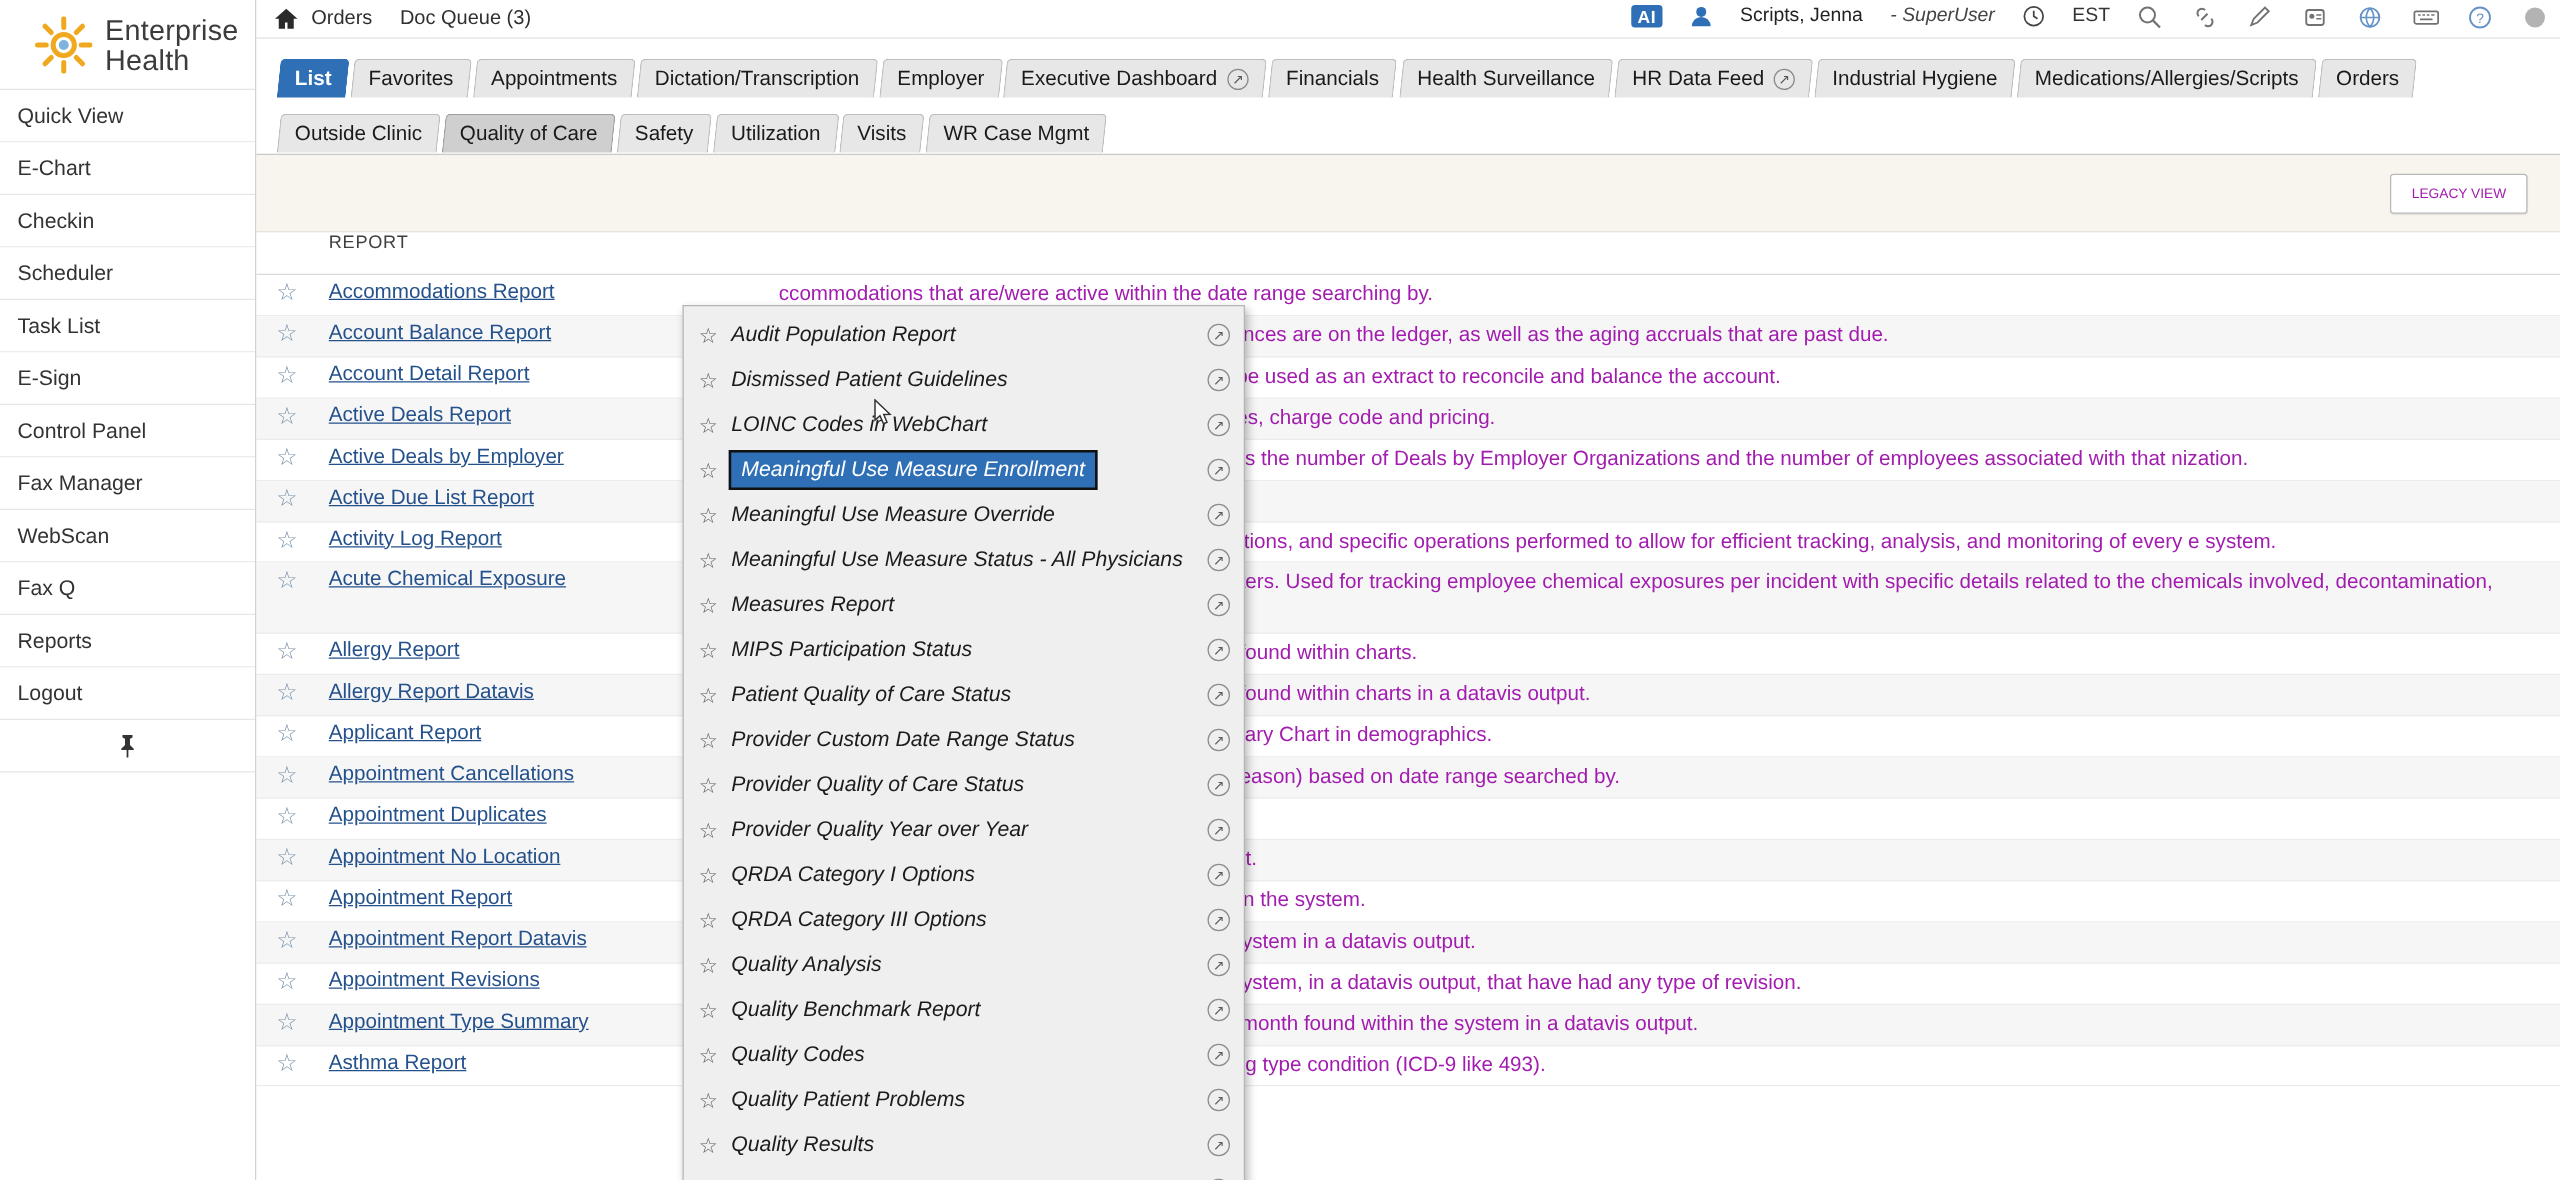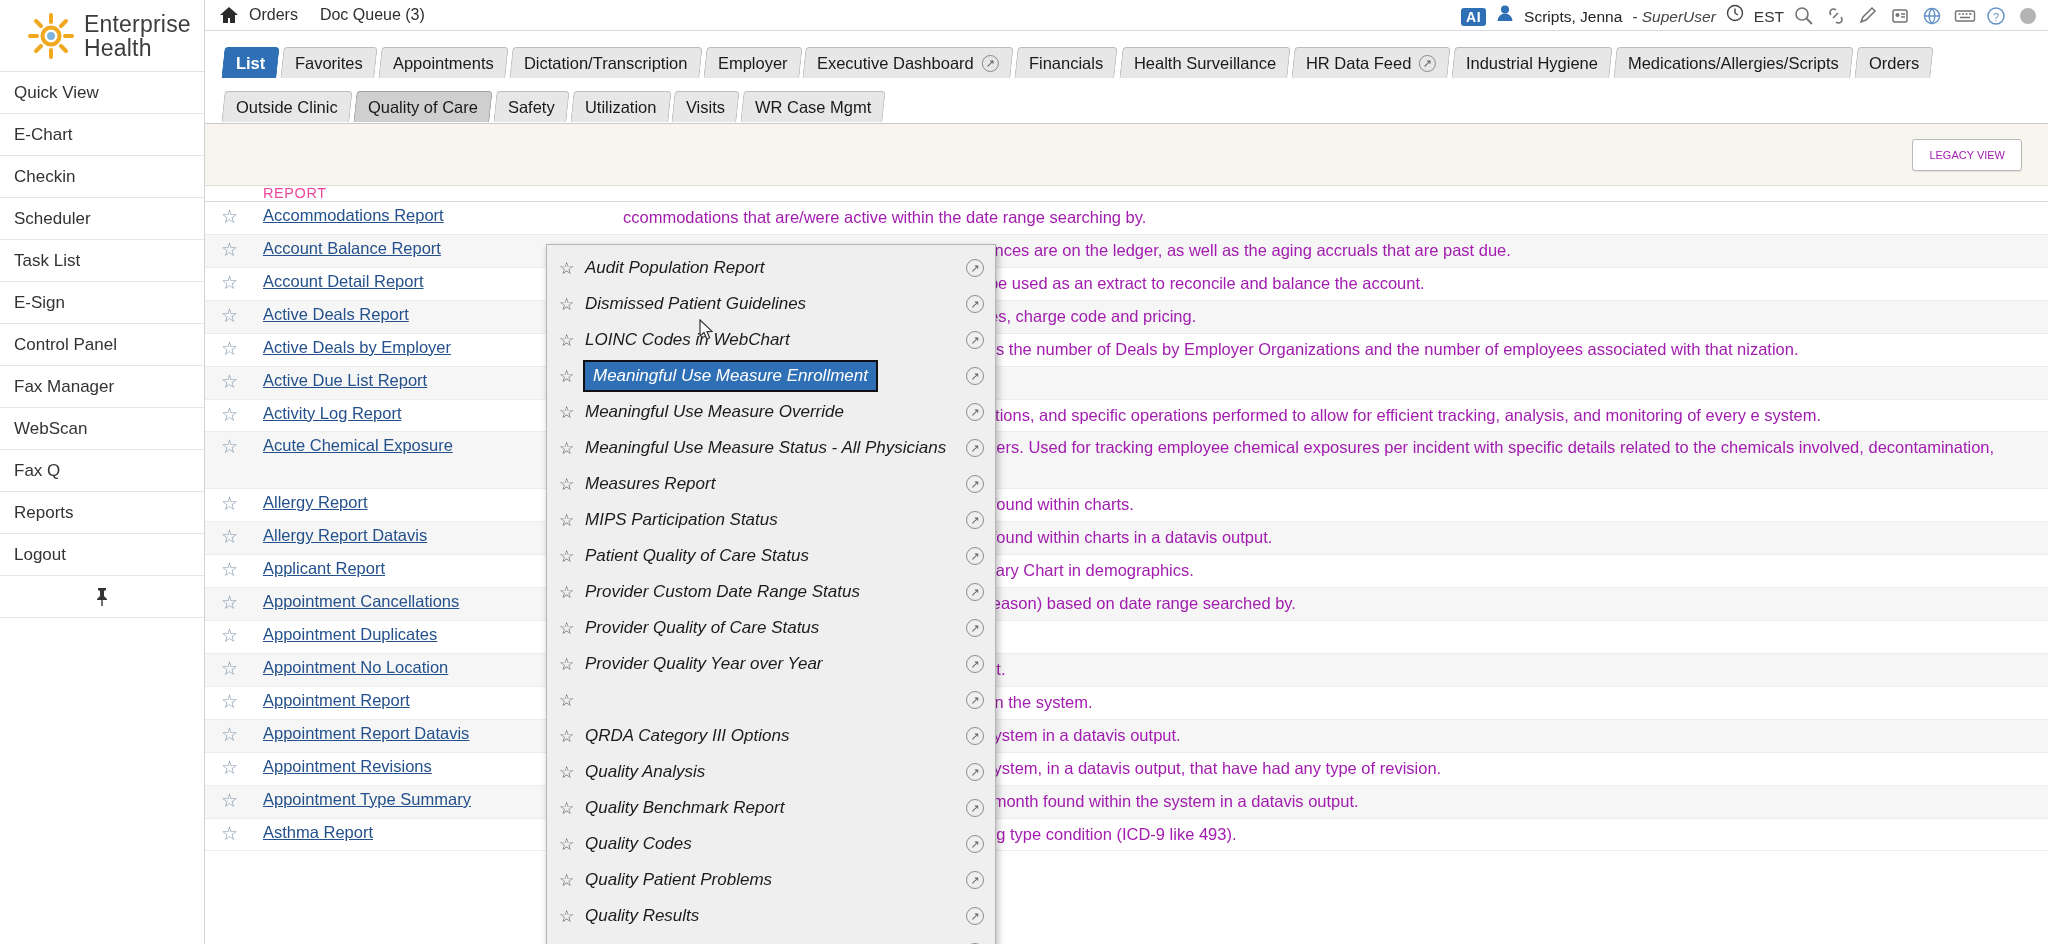--- a/index.html
+++ b/index.html
@@ -46,21 +46,21 @@
   #topbar {
     height: 31px; background: #ffffff; border-bottom: 1px solid #dcdcdc;
     display: flex; align-items: center; padding: 0 8px 0 14px;
     font-size: 16px;
   }
   #topbar .crumbs { display: flex; align-items: center; gap: 22px; }
   .crumb { color: #2f2f2f; cursor: pointer; }
   .crumb.muted { color: #2f2f2f; }
   #home-icon { width: 20px; height: 18px; margin-right: 10px; cursor: pointer; }
   #topbar .spacer { flex: 1; }
-  #userbar { display: flex; align-items: flex-end; gap: 10px; font-size: 15.5px; color: #333; }
+  #userbar { display: flex; align-items: flex-start; gap: 22px; font-size: 15.5px; color: #333; }
   .ai-badge {
     background: #2f6fb5; color: #fff; font-weight: bold; font-size: 14px;
     padding: 1px 5px; border-radius: 3px; letter-spacing: .5px;
   }
   .user-name { color: #222; }
   .user-role { color: #444; font-style: italic; }
   .tz { color: #333; }
   .tool-ic { width: 22px; height: 20px; opacity: .75; cursor: pointer; }
 
   
@@ -101,22 +101,22 @@
     height: 62px; background: #f8f5ef;
     display: flex; align-items: center; justify-content: flex-end;
     padding-right: 26px; border-bottom: 1px solid #e0ddd5;
   }
   #legacy-btn {
     background: #fff; border: 1px solid #b9b9b9; border-radius: 3px;
     padding: 9px 16px; font-size: 11px; color: #a21caf; cursor: pointer;
     box-shadow: 0 1px 1px rgba(0,0,0,.08);
   }
   #table-head {
-    height: 16px; display: flex; align-items: flex-end;
-    font-size: 14.5px; letter-spacing: .6px; color: #ec4899;
+    height: 34px; display: flex; align-items: flex-start;
+    font-size: 14.5px; letter-spacing: .6px; color: #404040;
     padding-left: 16px; border-bottom: 1px solid #d9d9d9; background:#fff;
   }
   #table-head .c-star { width: 42px; }
   #table-head .c-report { width: 360px; }
   .row {
     display: flex; align-items: flex-start;
     border-bottom: 1px solid #ececec;
     font-size: 16.5px;
     min-height: 26px;
     padding: 4px 0 4px 16px;
@@ -555,20 +555,21 @@
             <span class="mlabel">Provider Quality of Care Status</span>
             <span class="ext-ic">↗</span>
           </div>
           <div class="menu-item">
             <span class="mstar">☆</span>
             <span class="mlabel">Provider Quality Year over Year</span>
             <span class="ext-ic">↗</span>
           </div>
           <div class="menu-item">
             <span class="mstar">☆</span>
+            <span class="mlabel">QRDA Category I Options</span>
             <span class="ext-ic">↗</span>
           </div>
           <div class="menu-item">
             <span class="mstar">☆</span>
             <span class="mlabel">QRDA Category III Options</span>
             <span class="ext-ic">↗</span>
           </div>
           <div class="menu-item">
             <span class="mstar">☆</span>
             <span class="mlabel">Quality Analysis</span>

